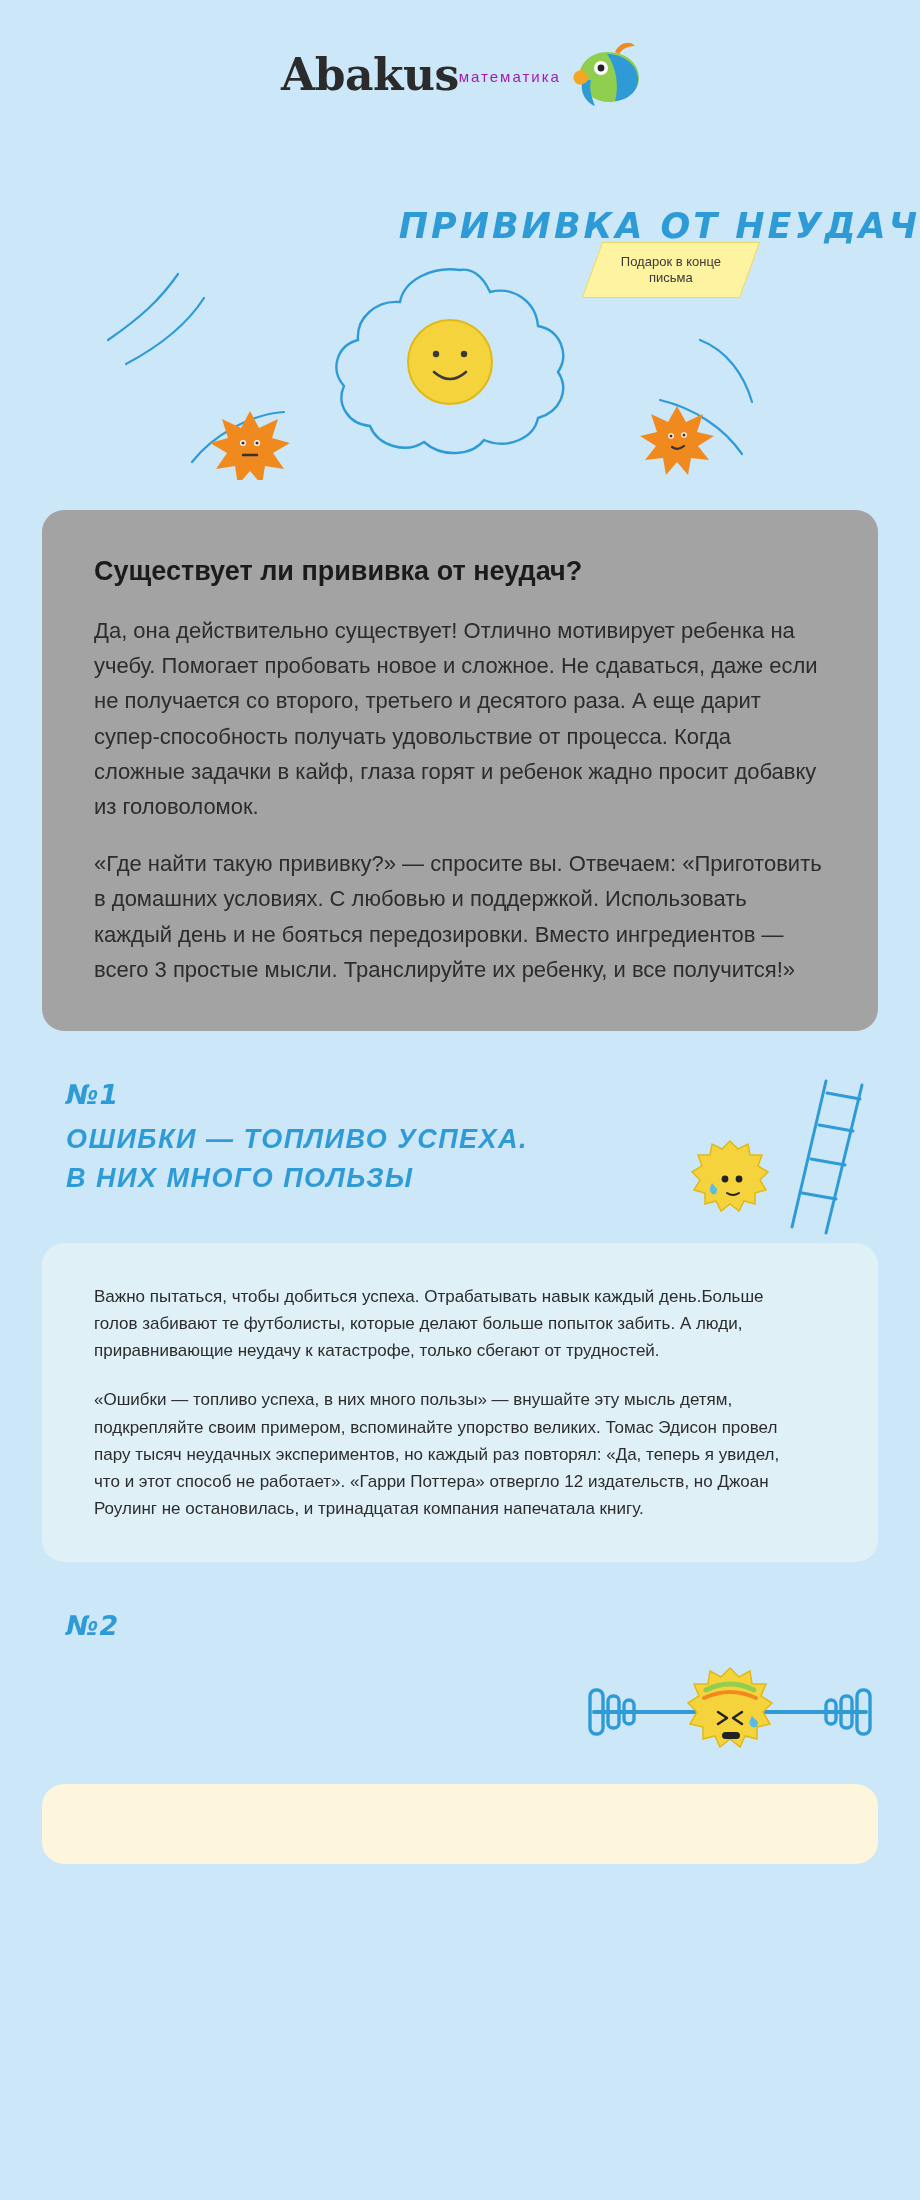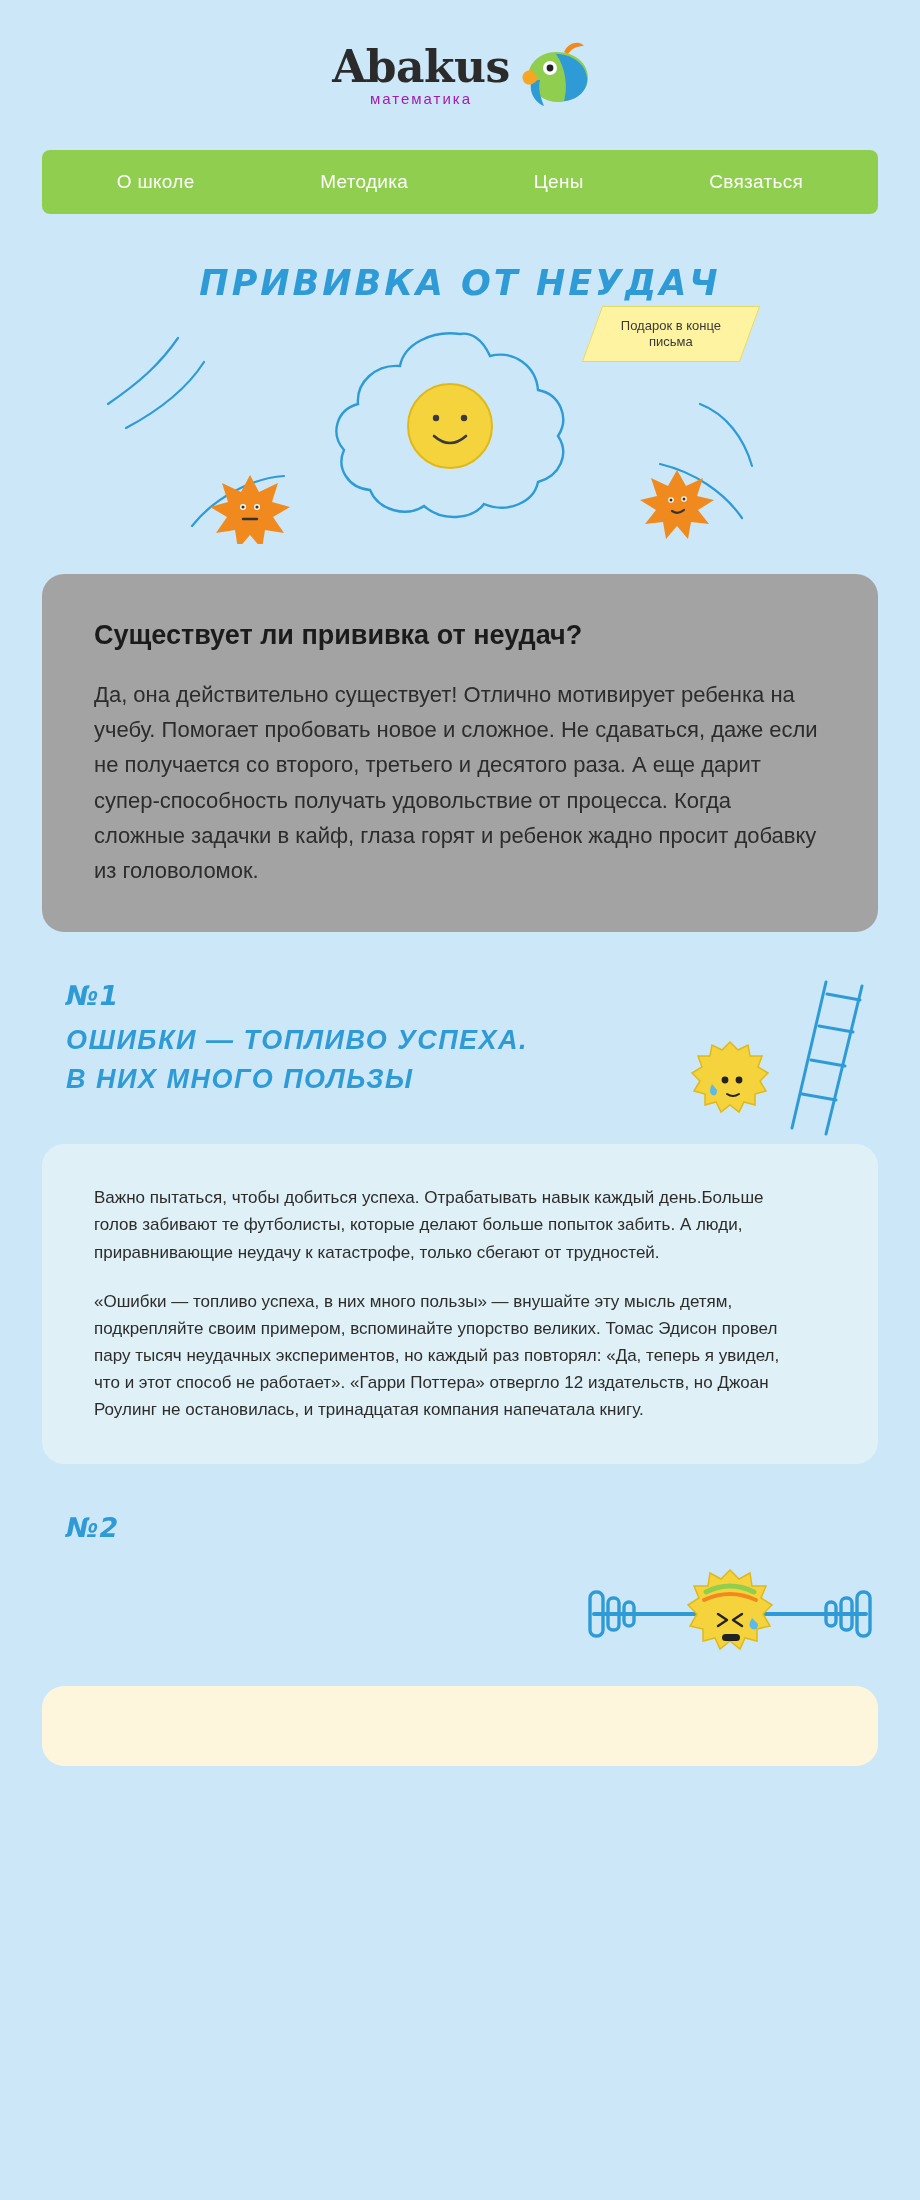--- a/index.html
+++ b/index.html
@@ -27,21 +27,21 @@
     align-items: center;
     justify-content: center;
   }
   .logo {
     display: flex;
     align-items: center;
     gap: 6px;
   }
   .logo-text {
     display: flex;
-    flex-direction: column;
+    flex-direction: row;
     align-items: center;
     line-height: 1;
   }
   .logo-title {
     font-family: "DejaVu Serif", serif;
     font-size: 44px;
     font-weight: bold;
     color: #2b2b2b;
     letter-spacing: -0.5px;
   }
@@ -79,24 +79,24 @@
     cursor: pointer;
   }
 
   
   .hero {
     position: relative;
     height: 330px;
   }
   .hero-title {
     position: absolute;
-    top: 49px;
+    top: 56px;
     left: 0;
     width: 100%;
-    text-align: center;
+    text-align: right;
     font-family: "DejaVu Sans", sans-serif;
     font-size: 35px;
     font-style: italic;
     font-weight: bold;
     letter-spacing: 3px;
     color: #2f9bd6;
   }
   .gift-badge {
     position: absolute;
     left: 592px;
@@ -220,26 +220,20 @@
           <path d="M22 50 C18 60 24 72 34 76 C30 66 28 58 30 50 Z" fill="#2f9bd6"></path>
           <circle cx="40" cy="38" r="7" fill="#ffffff"></circle>
           <circle cx="40" cy="38" r="3.4" fill="#222"></circle>
           <path d="M22 40 C14 40 10 46 14 52 C18 57 26 54 28 48 Z" fill="#f5a623"></path>
           <path d="M54 22 C58 12 70 10 74 16 C68 16 62 18 58 24 Z" fill="#f18a1e"></path>
         </svg>
       </div>
     </div>
   </div>
 
-  <div class="nav">
-    <a class="nav-item">О школе</a>
-    <a class="nav-item">Методика</a>
-    <a class="nav-item">Цены</a>
-    <a class="nav-item">Связаться</a>
-  </div>
 
   <div class="hero">
     <svg class="hero-svg" viewBox="0 0 920 330">
 
       <path d="M460 120 C432 116 404 130 400 152 C376 150 356 168 358 190 C336 196 330 220 344 236 C336 254 348 274 370 276 C378 296 406 304 424 292 C442 308 472 306 484 290 C508 300 534 288 538 268 C560 262 570 240 558 222 C570 204 560 180 538 176 C536 152 514 136 490 142 C482 124 470 118 460 120 Z" fill="none" stroke="#2f9bd6" stroke-width="2.4"></path>
 
       <g>
         <circle cx="450" cy="212" r="42" fill="#f5d33c" stroke="#e0b918" stroke-width="2"></circle>
         <circle cx="436" cy="204" r="3.2" fill="#3a3a3a"></circle>
         <circle cx="464" cy="204" r="3.2" fill="#3a3a3a"></circle>
@@ -282,20 +276,21 @@
     </svg>
     <div class="hero-title">ПРИВИВКА ОТ НЕУДАЧ</div>
     <div class="gift-badge">
       <span>Подарок в конце письма</span>
     </div>
   </div>
 
   <div class="card">
     <h2>Существует ли прививка от неудач?</h2>
     <p>Да, она действительно существует! Отлично мотивирует ребенка на учебу. Помогает пробовать новое и сложное. Не сдаваться, даже если не получается со второго, третьего и десятого раза. А еще дарит супер-способность получать удовольствие от процесса. Когда сложные задачки в кайф, глаза горят и ребенок жадно просит добавку из головоломок.</p>
+    <p>«Где найти такую прививку?» — спросите вы. Отвечаем: «Приготовить в домашних условиях. С любовью и поддержкой. Использовать каждый день и не бояться передозировки. Вместо ингредиентов — всего 3 простые мысли. Транслируйте их ребенку, и все получится!»</p>
   </div>
 
   <div class="section">
     <div class="section-head">
       <div class="section-num">№1</div>
       <div class="section-title">ОШИБКИ — ТОПЛИВО УСПЕХА.
 В НИХ МНОГО ПОЛЬЗЫ</div>
       <svg class="section-art" viewBox="0 0 300 160">
 
         <g stroke="#2f9bd6" stroke-width="3" fill="none" stroke-linecap="round">

